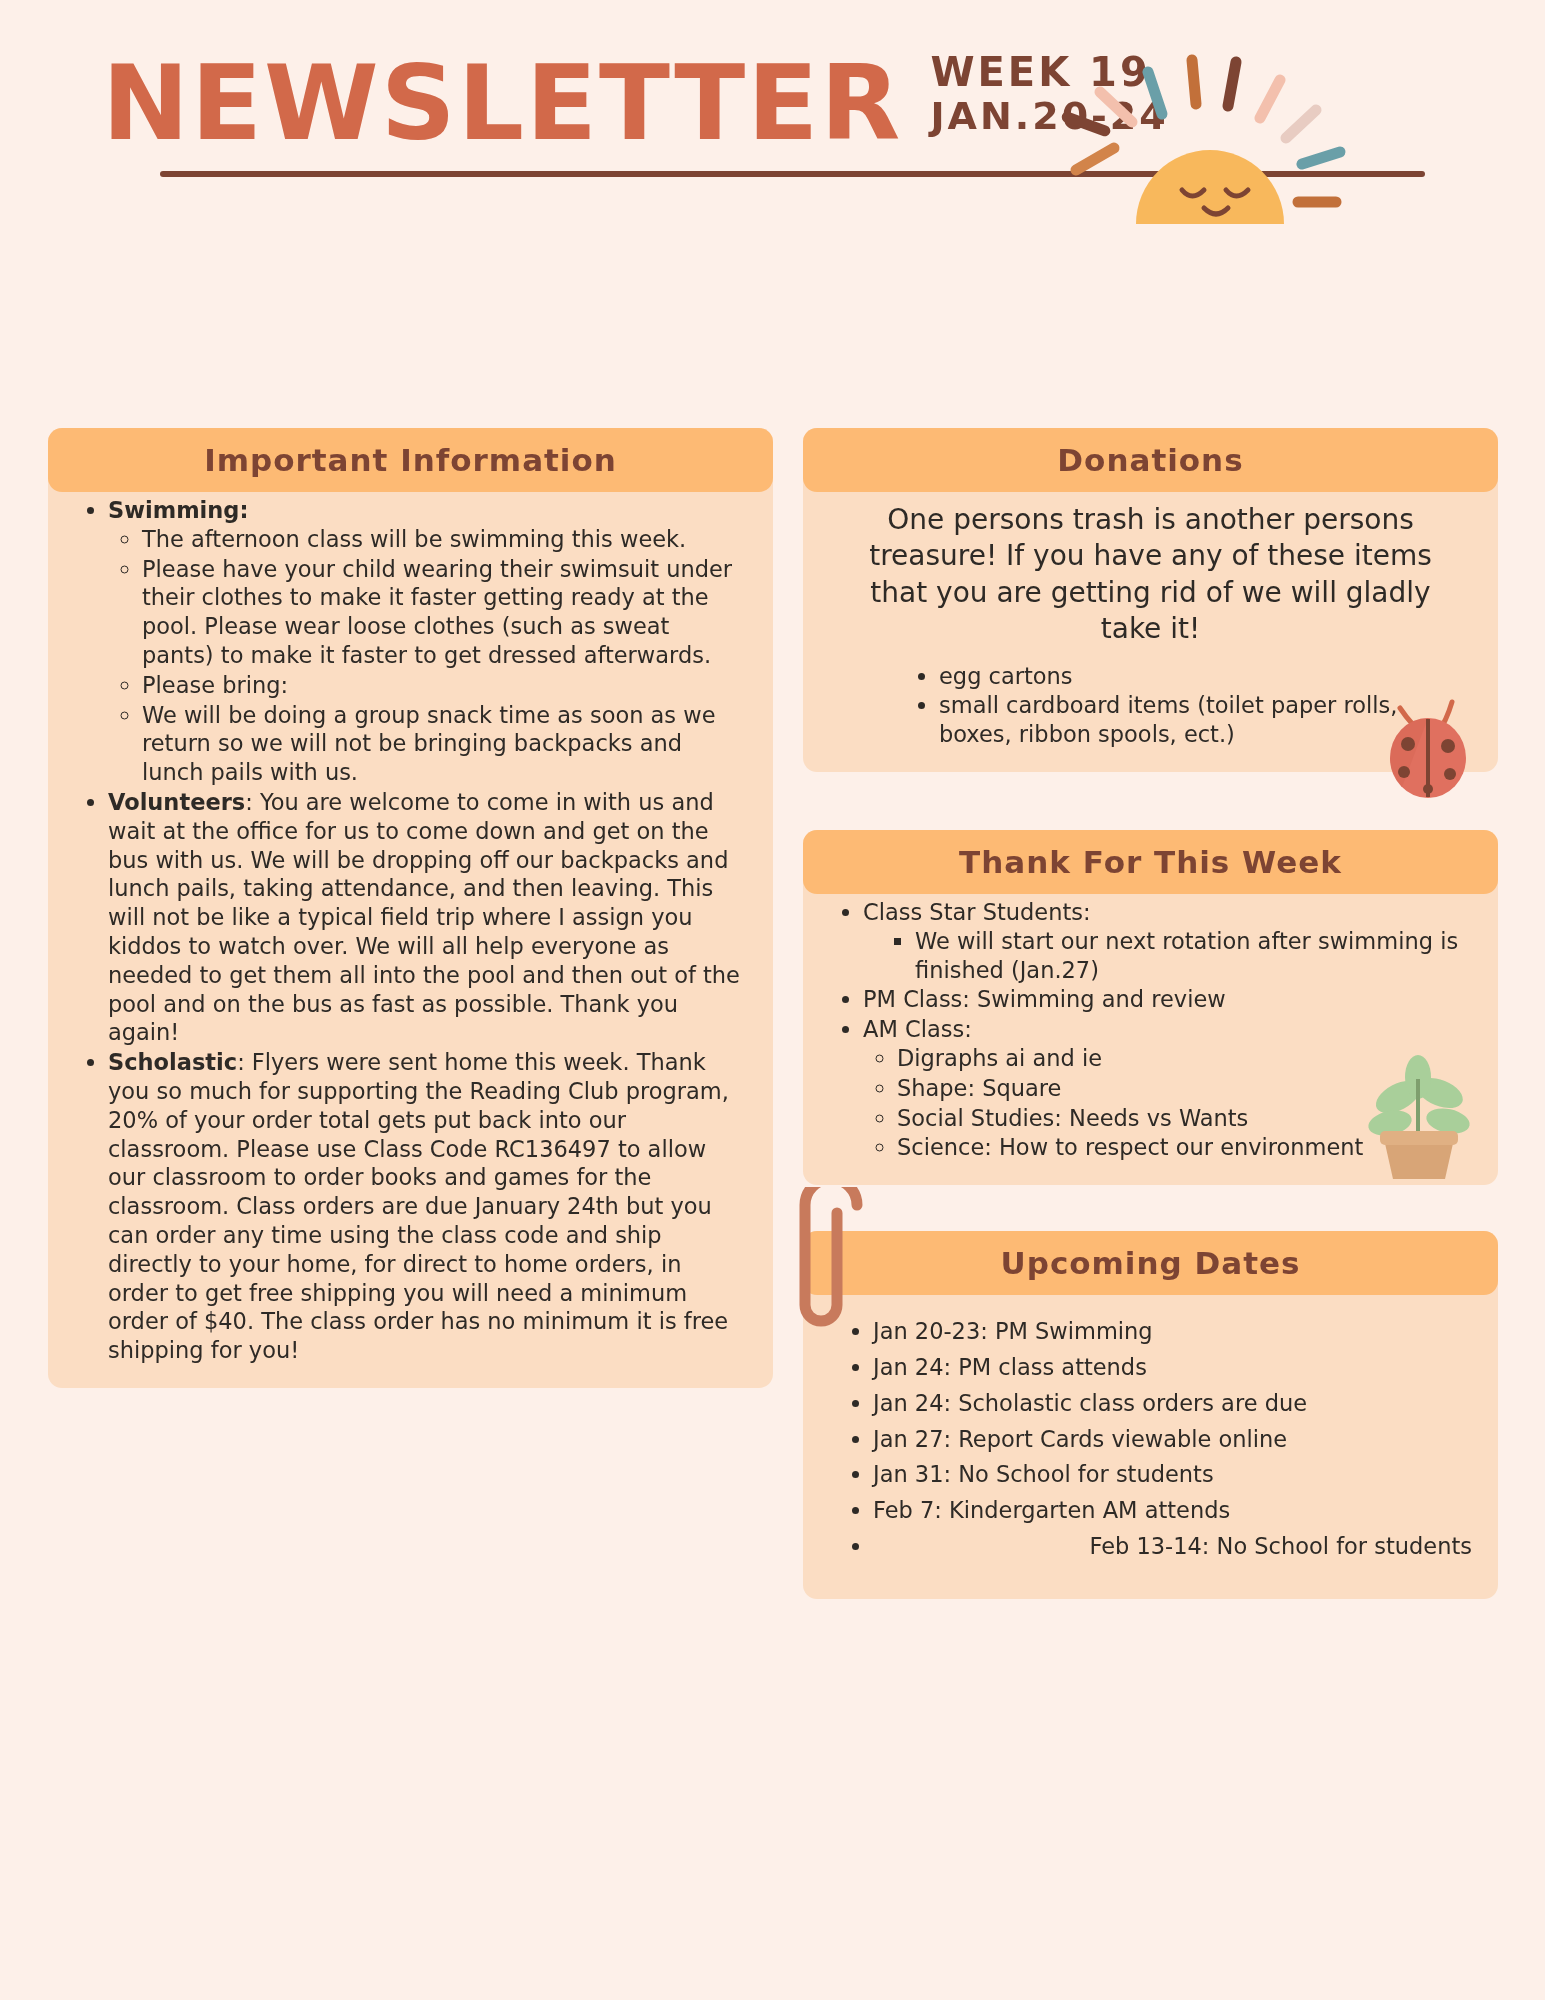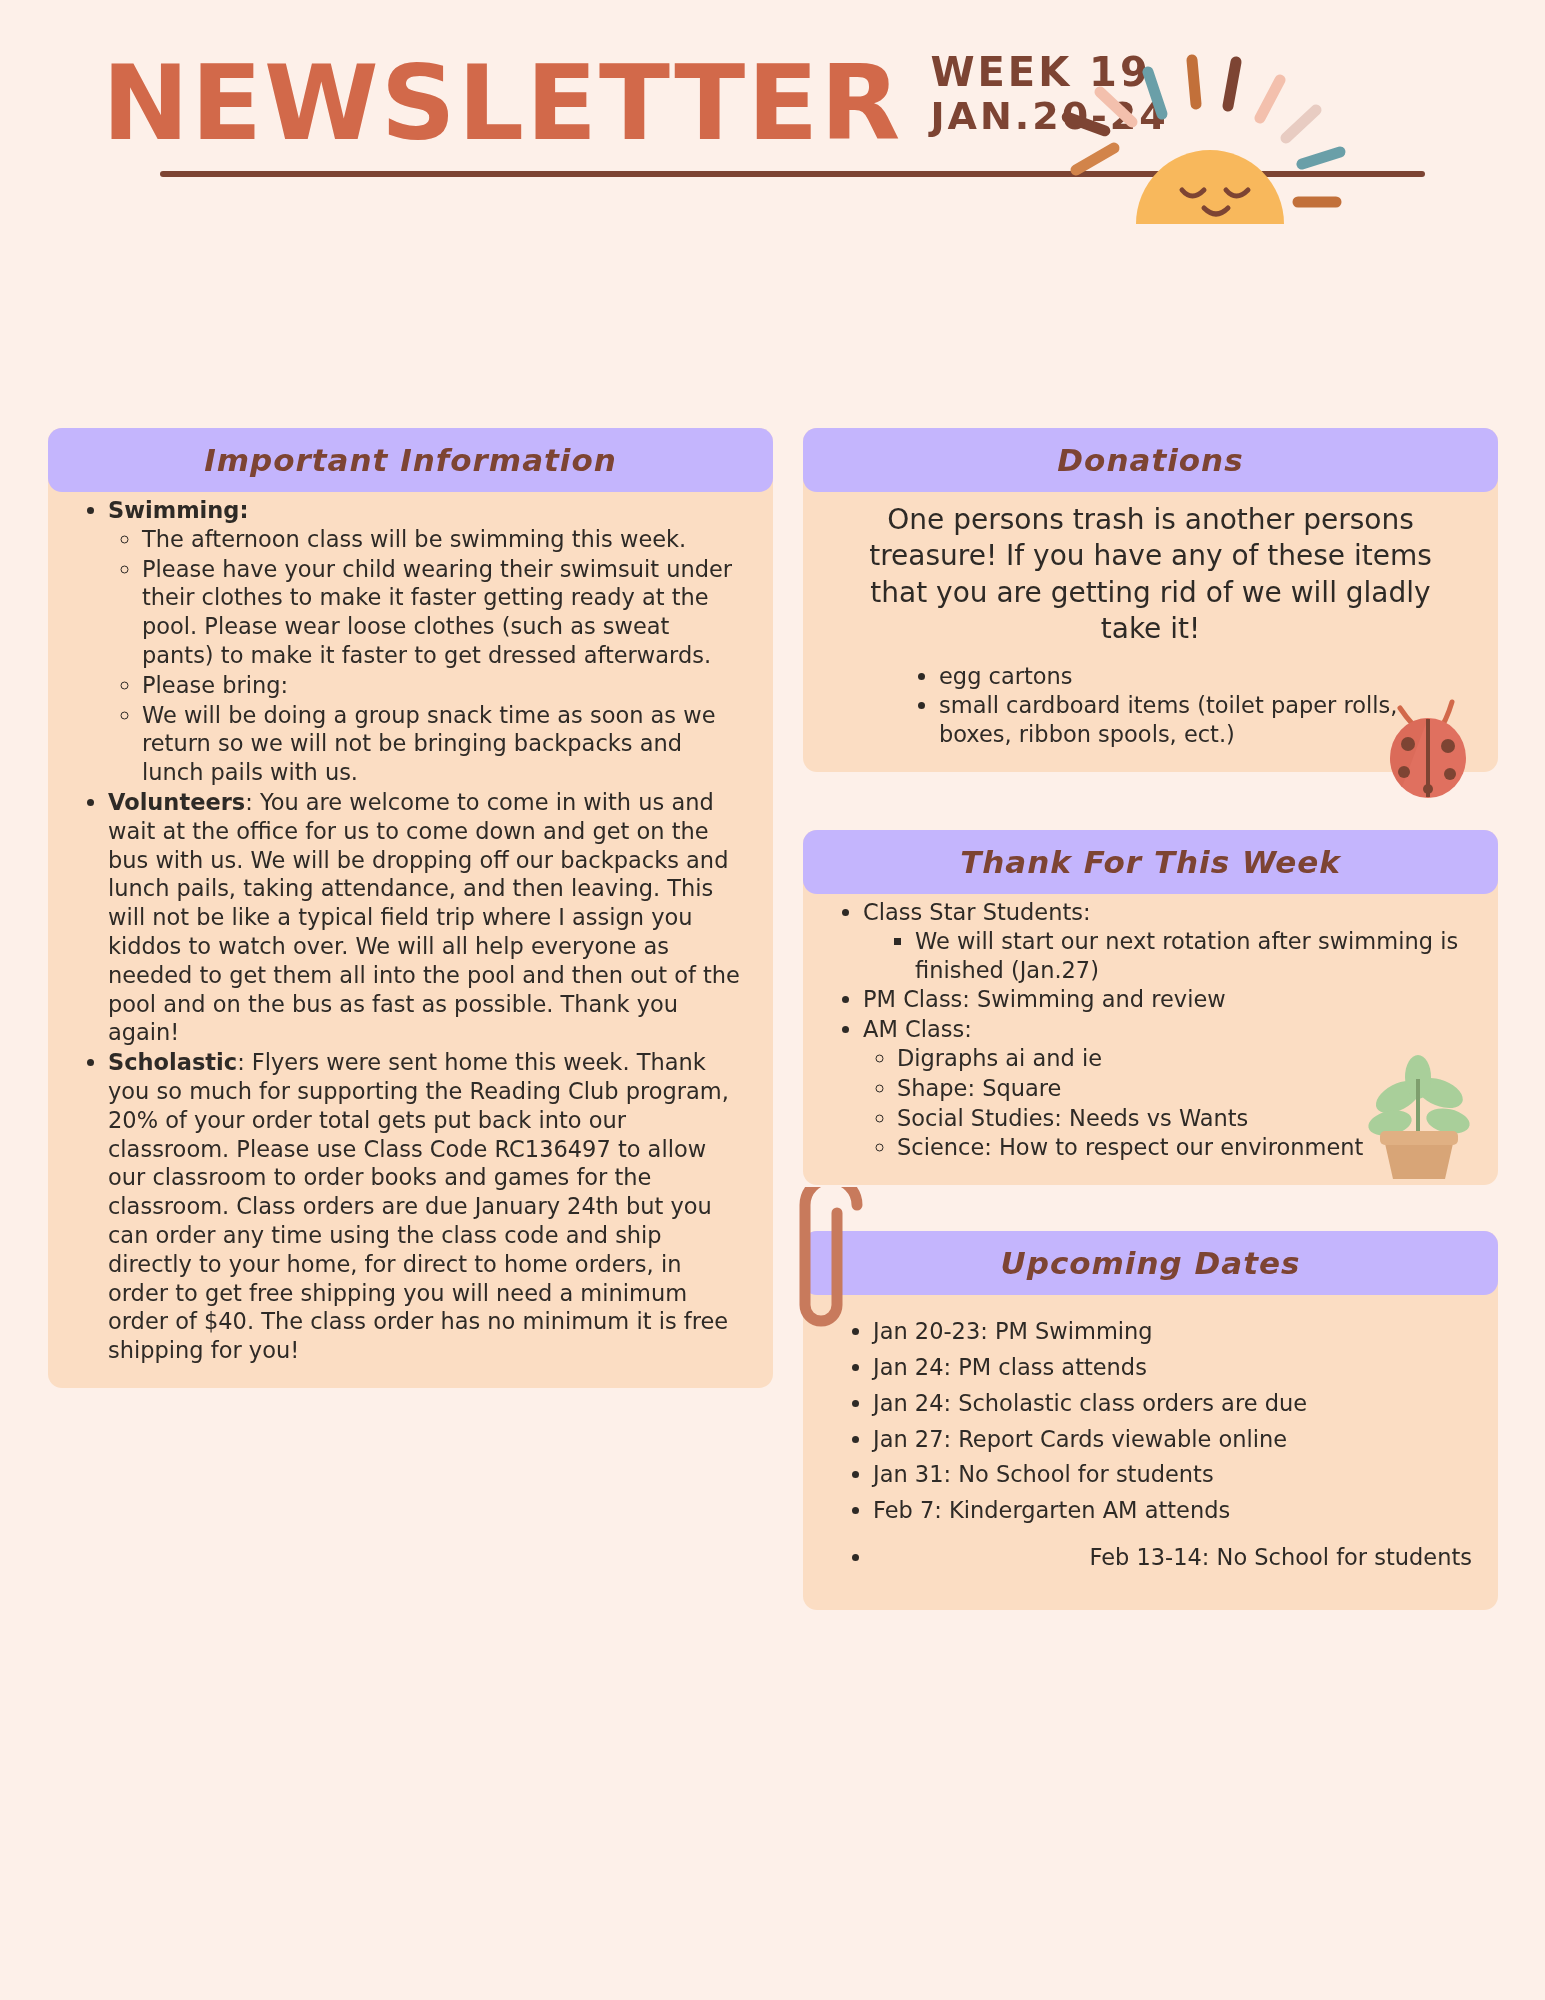--- a/index.html
+++ b/index.html
@@ -80,31 +80,30 @@
   .col-right { width: 695px; flex: none; }
 
   .card {
     background: #fbddc3;
     border-radius: 14px;
     overflow: visible;
     margin-bottom: 26px;
     position: relative;
   }
   .card-head {
-    background: #c4b5fd;
+    background: #fdba74;
     border-radius: 14px;
     text-align: center;
     color: #7d4433;
     font-weight: bold;
     font-size: 31px;
     letter-spacing: 1px;
     padding: 14px 10px;
     position: relative;
     z-index: 2;
-    font-style: italic;
   }
   .card-body {
     padding: 4px 26px 22px 26px;
     color: #2e2a26;
     font-size: 22.5px;
     line-height: 1.28;
   }
 
   ul, ol { margin: 0; padding-left: 34px; }
   li { margin: 0 0 1px 0; }
@@ -284,20 +283,20 @@
         </svg>
       </div>
       <div class="card-head">Upcoming Dates</div>
       <div class="card-body" style="padding-top:22px;">
         <ul style="padding-left:44px;">
           <li style="margin-bottom:7px;">Jan 20-23: PM Swimming</li>
           <li style="margin-bottom:7px;">Jan 24: PM class attends</li>
           <li style="margin-bottom:7px;">Jan 24: Scholastic class orders are due</li>
           <li style="margin-bottom:7px;">Jan 27: Report Cards viewable online</li>
           <li style="margin-bottom:7px;">Jan 31: No School for students</li>
-          <li style="margin-bottom:18px;">Feb 7: Kindergarten AM attends</li>
+          <li style="margin-bottom:7px;">Feb 7: Kindergarten AM attends</li>
           <li style="margin-bottom:16px;text-align:right;">Feb 13-14: No School for students</li>
         </ul>
       </div>
     </div>
 
   </div>
 </div>
 
 </body></html>

